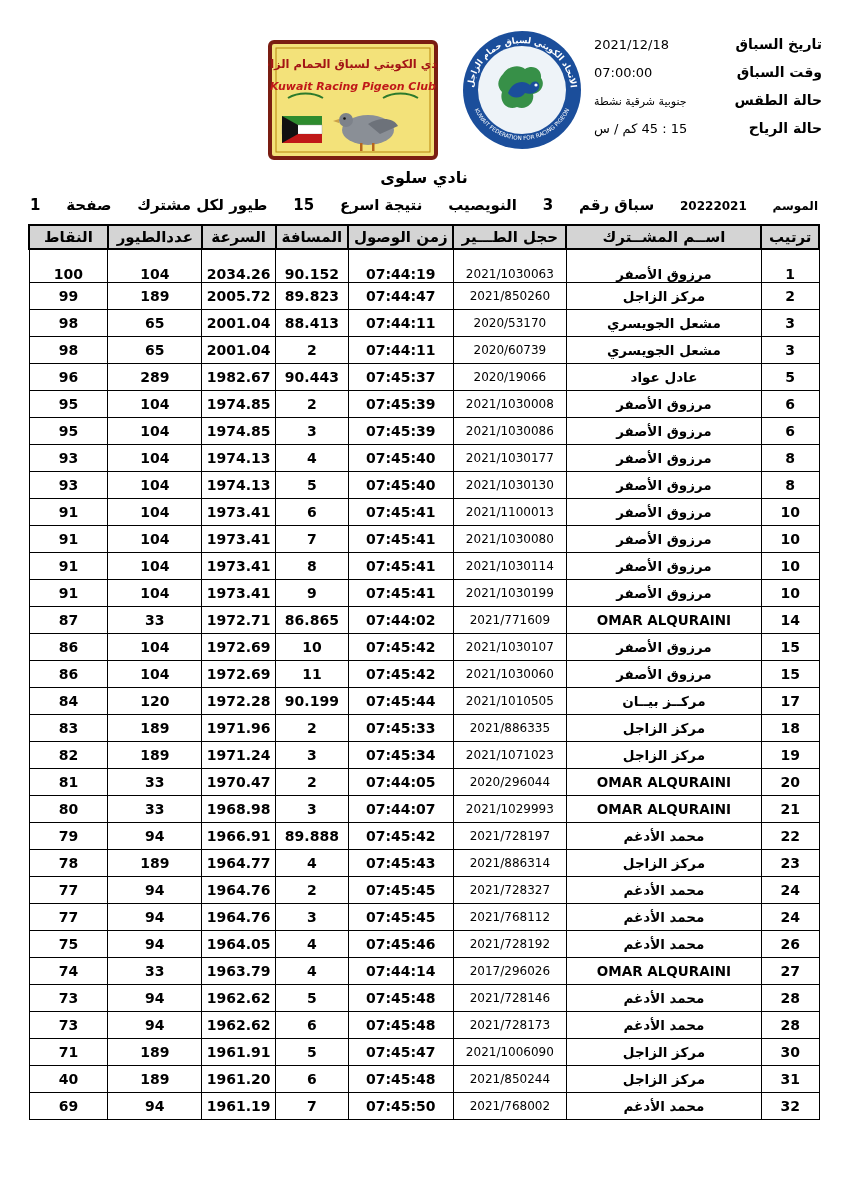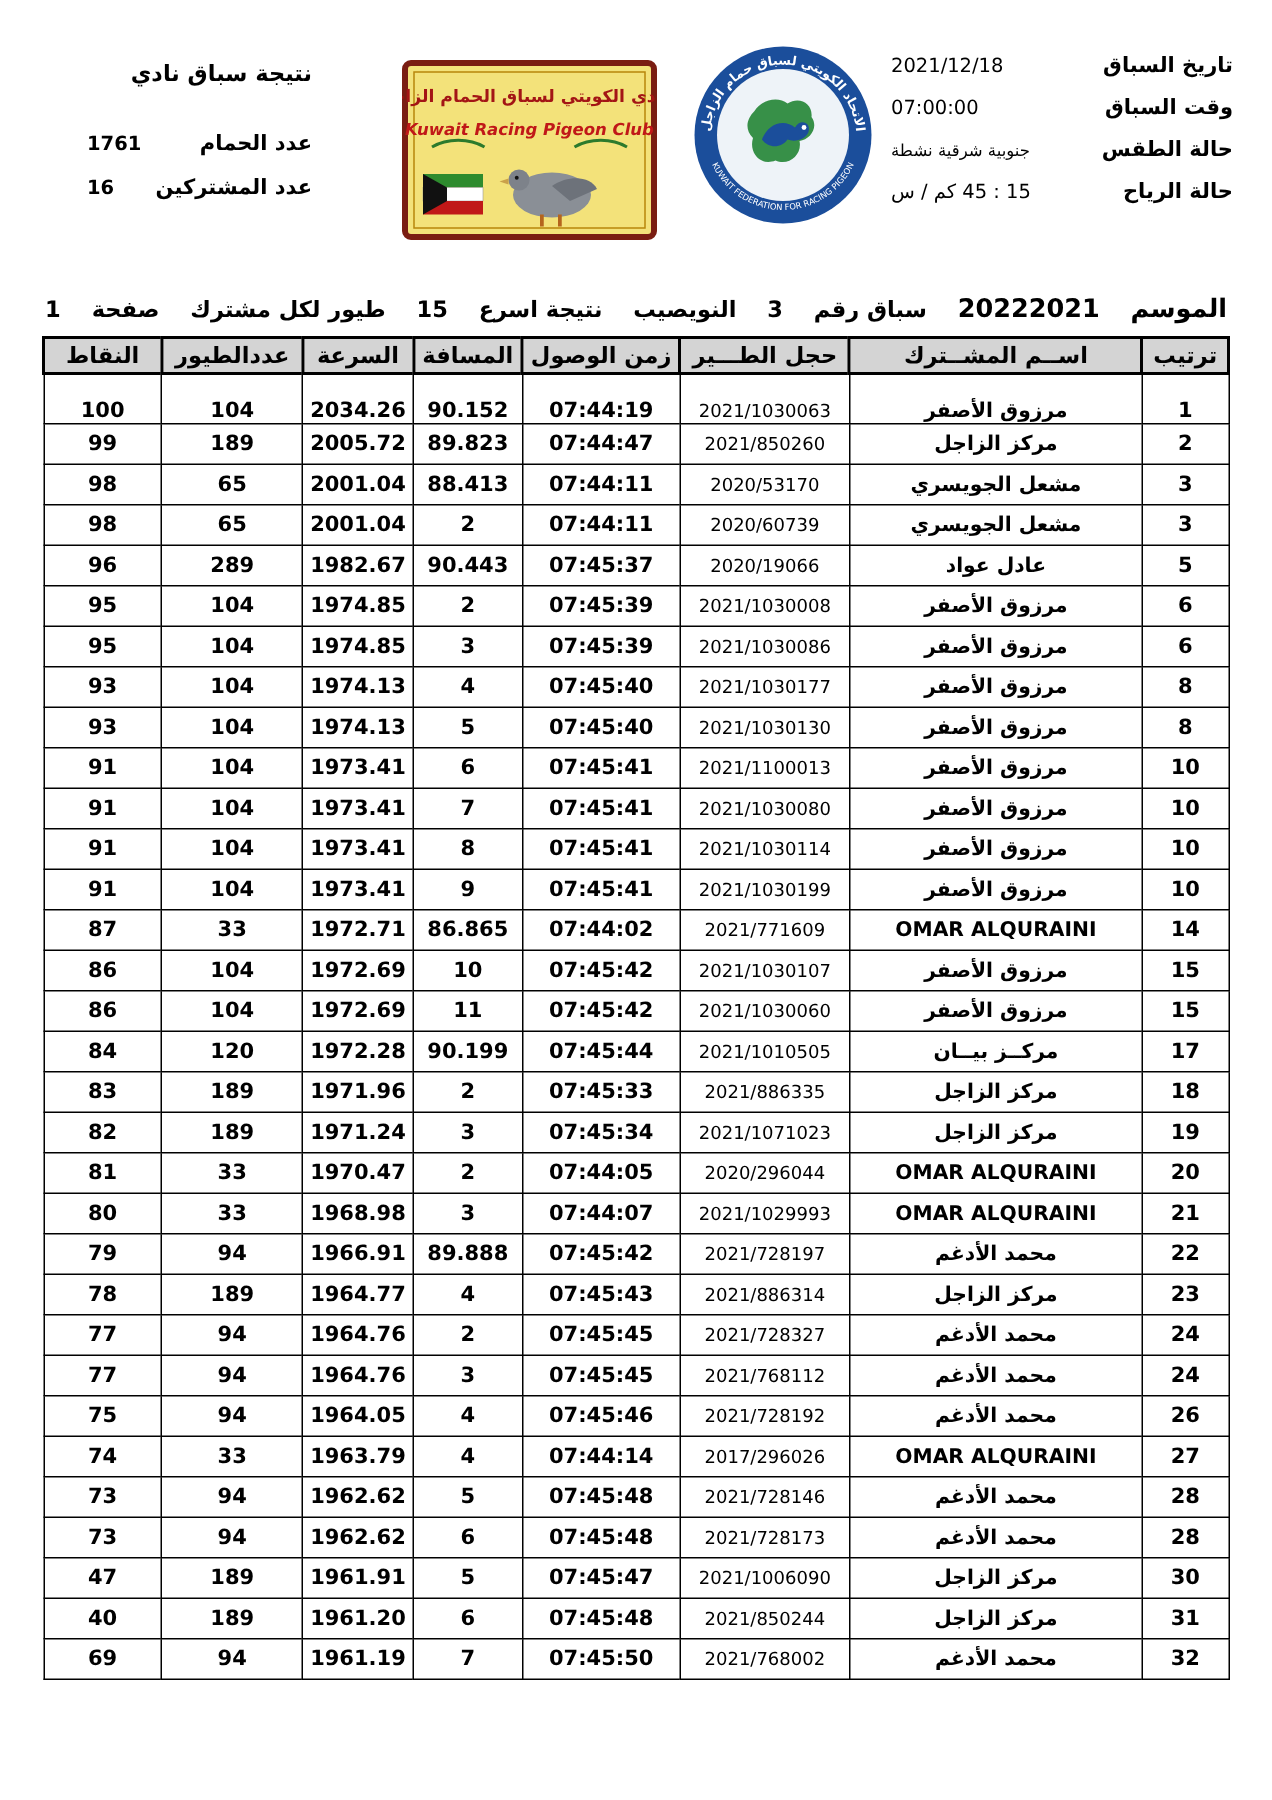--- a/index.html
+++ b/index.html
@@ -30,21 +30,21 @@
   .logo-rect { position: absolute; top: 40px; left: 268px; width: 170px; height: 120px; }
   .logo-circle { position: absolute; top: 30px; left: 462px; width: 120px; height: 120px; }
 
   
   .club-name { position: absolute; top: 168px; left: 0; width: 100%; text-align: center; font-weight: bold; font-size: 16px; }
   .meta-row {
     position: absolute; top: 196px; right: 30px; left: 30px;
     display: flex; justify-content: space-between; align-items: baseline;
     direction: rtl; font-weight: bold; font-size: 15px;
   }
-  .meta-row .big { font-size: 17px; text-align: right; }
+  .meta-row .big { font-size: 12px; text-align: right; }
 
   
   .results-table {
     position: absolute; top: 224px; right: 28px;
     width: 792px;
     border-collapse: collapse;
     direction: rtl;
     table-layout: fixed;
   }
   .results-table th {
@@ -132,32 +132,22 @@
         <path d="M100,84 C112,76 126,78 130,86 L112,94 Z" fill="#6d727a"></path>
         <circle cx="78" cy="80" r="7" fill="#7d828a"></circle>
         <path d="M71,79 L65,81 L71,83 Z" fill="#caa14a"></path>
         <circle cx="76.5" cy="78.5" r="1.3" fill="#111"></circle>
         <rect x="92" y="103" width="2.5" height="8" fill="#b5651d"></rect>
         <rect x="104" y="103" width="2.5" height="8" fill="#b5651d"></rect>
       </g>
     </svg>
   </div>
 
-  <div class="info-left">
-    <div class="title">نتيجة سباق نادي</div>
-    <div class="info-row">
-      <span class="info-label">عدد الحمام</span>
-      <span class="info-value" style="font-weight:bold">1761</span>
-    </div>
-    <div class="info-row">
-      <span class="info-label">عدد المشتركين</span>
-      <span class="info-value" style="font-weight:bold">16</span>
-    </div>
-  </div>
-
+
+  <div class="club-name">نادي سلوى</div>
 
   <div class="meta-row">
     <span class="big">الموسم</span>
     <span class="big">20222021</span>
     <span>سباق رقم</span>
     <span>3</span>
     <span>النويصيب</span>
     <span>نتيجة اسرع</span>
     <span>15</span>
     <span>طيور لكل مشترك</span>
@@ -480,21 +470,21 @@
           <td class="col-points">73</td>
         </tr>
         <tr>
           <td class="col-rank">30</td>
           <td class="col-name">مركز الزاجل</td>
           <td class="col-ring">2021/1006090</td>
           <td class="col-arrival">07:45:47</td>
           <td class="col-distance">5</td>
           <td class="col-speed">1961.91</td>
           <td class="col-birds">189</td>
-          <td class="col-points">47</td>
+          <td class="col-points">71</td>
         </tr>
         <tr>
           <td class="col-rank">31</td>
           <td class="col-name">مركز الزاجل</td>
           <td class="col-ring">2021/850244</td>
           <td class="col-arrival">07:45:48</td>
           <td class="col-distance">6</td>
           <td class="col-speed">1961.20</td>
           <td class="col-birds">189</td>
           <td class="col-points">40</td>

